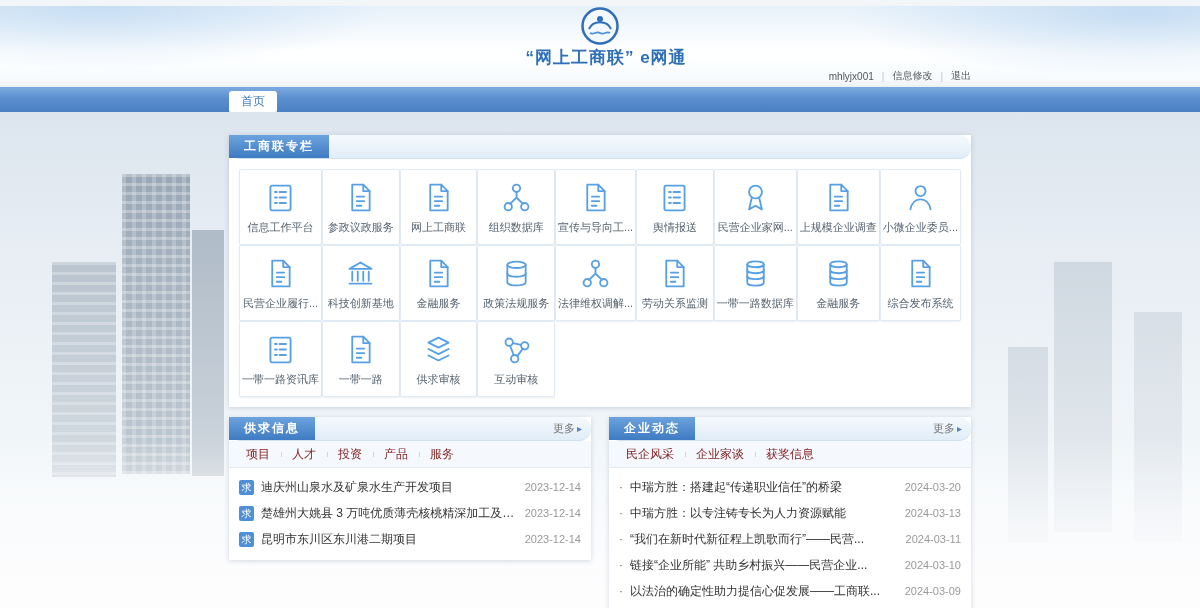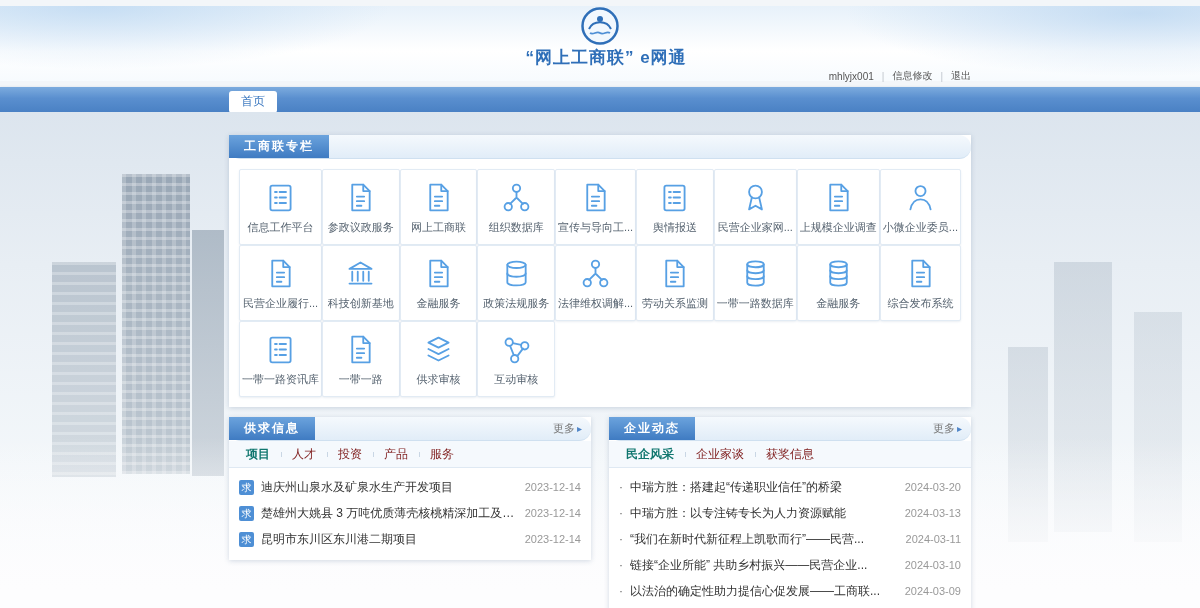--- a/index.html
+++ b/index.html
@@ -70,21 +70,21 @@
   .cell .icon svg { width:33px; height:33px; }
   .cell-label { font-size:11px; color:#55626f; margin-top:6px; white-space:nowrap; overflow:hidden; }
 
   
   .bottom { display:flex; gap:18px; margin-top:10px; align-items:flex-start; }
   .half { width:362px; }
   .tabs { display:flex; align-items:center; height:27px; background:#f5f9fd;
           border-bottom:1px solid #dfe9f3; padding:0 6px; }
   .tab { font-size:12px; color:#7f1d1d; padding:0 11px; position:relative; cursor:pointer; }
   .tab + .tab::before { content:""; position:absolute; left:0; top:6px; bottom:6px; width:1px; background:#c9d6e4; }
-  .tab.active { color:#0f766e; font-weight:bold;text-align:right; }
+  .tab.active { color:#7f1d1d; font-weight:normal;text-align:right; }
   .list { padding:6px 10px 8px; }
   .row { display:flex; align-items:center; height:26px; font-size:12px; color:#333; }
   .badge { width:15px; height:15px; flex:none; background:#4e8fd5; color:#fff; font-size:10px;
            line-height:15px; text-align:center; border-radius:2px; margin-right:7px; }
   .bullet { color:#666; margin-right:7px; flex:none; }
   .rtitle { flex:1; overflow:hidden; white-space:nowrap; text-overflow:ellipsis; cursor:pointer; }
   .date { color:#999; font-size:11px; margin-left:8px; flex:none; }
 </style>
 </head>
 <body>

